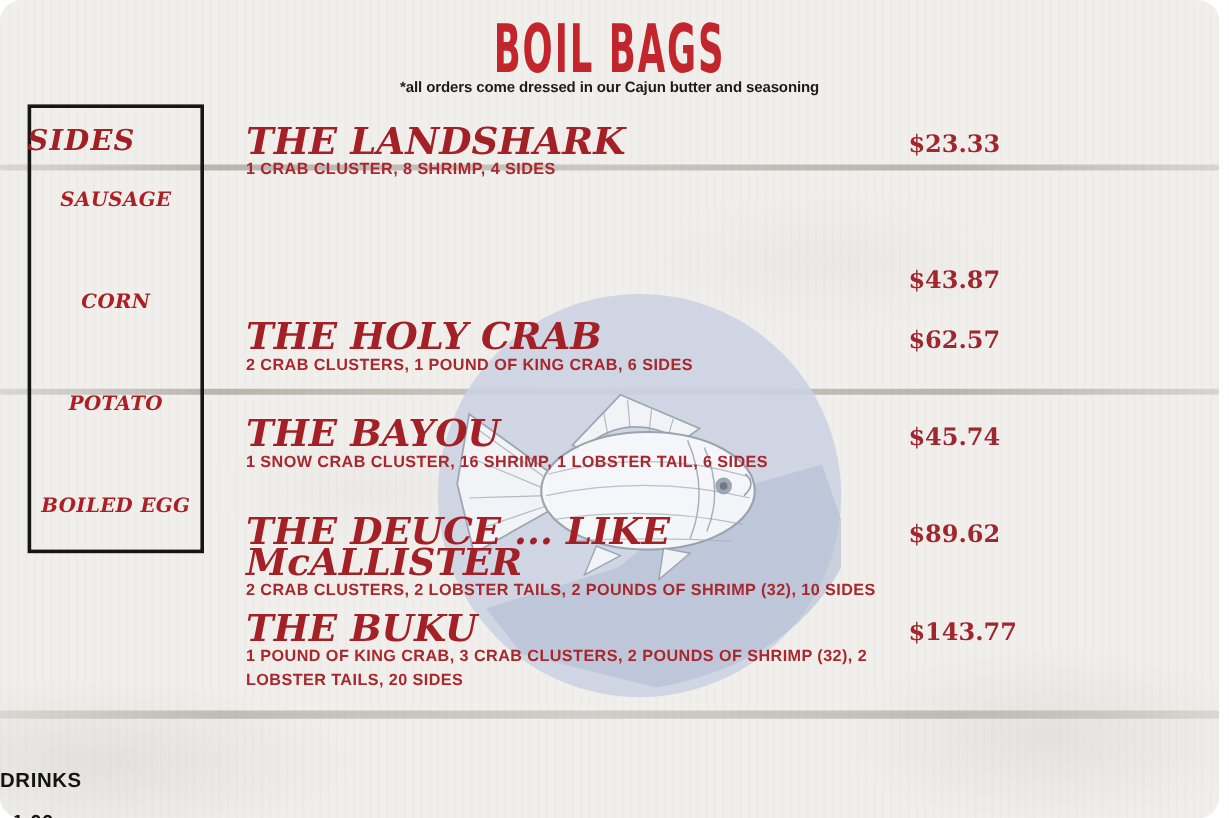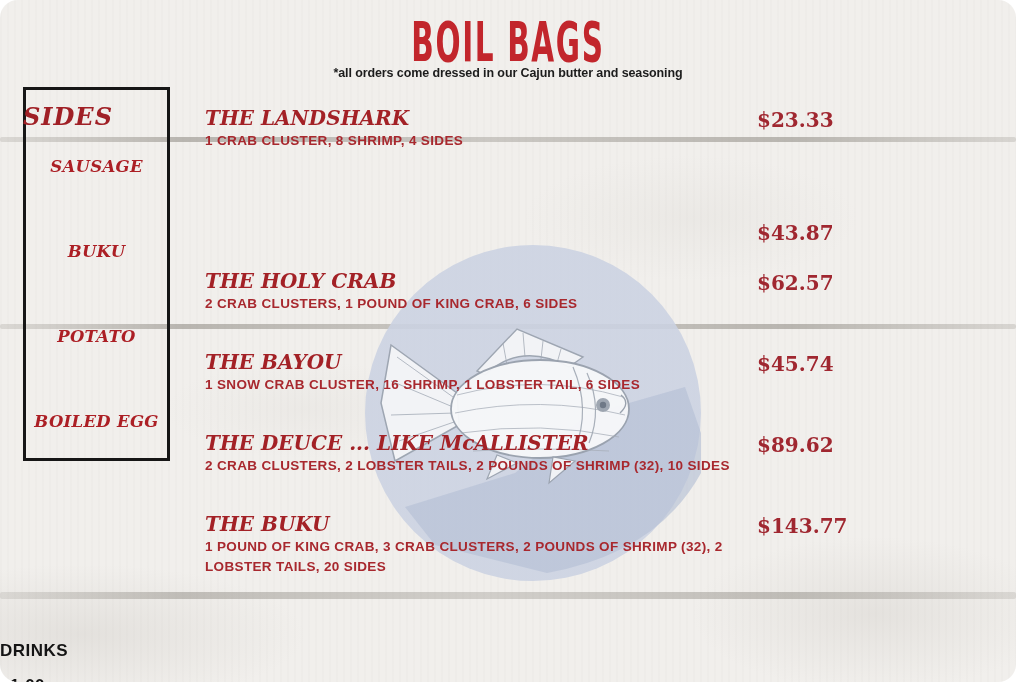--- a/index.html
+++ b/index.html
@@ -72,21 +72,21 @@
   
   .menu-item { position: absolute; left: 205px; width: 540px; z-index: 3; }
   .menu-item-0 { top: 105px; }
   .menu-item-1 { top: 186px; }
   .menu-item-2 { top: 268px; }
   .menu-item-3 { top: 349px; }
   .menu-item-4 { top: 430px; }
   .menu-item-5 { top: 511px; }
   .item-name {
     font-family: "DejaVu Serif", serif; font-style: italic; font-weight: bold;
-    font-size: 20px; line-height: 26px; color: #a32126; letter-spacing: 0;
+    font-size: 31px; line-height: 26px; color: #a32126; letter-spacing: 0;
   }
   .item-desc {
     margin-top: 0; font-weight: bold; font-size: 13.5px; line-height: 20px;
     letter-spacing: .35px; color: #a8282e; max-width: 525px;
   }
   .item-price {
     position: absolute; left: 757px; z-index: 3;
     font-family: "DejaVu Serif", serif; font-weight: bold;
     font-size: 20px; line-height: 26px; color: #a02730;
   }
@@ -137,21 +137,21 @@
       <path d="M 188 212 L 184 238 L 210 216 Z" fill="#f6f7f9" stroke="#99a1ad" stroke-width="1.2" opacity="0.9"></path>
     </svg>
   </div>
 
   <div class="poster-title">BOIL BAGS</div>
   <div class="poster-subtitle">*all orders come dressed in our Cajun butter and seasoning</div>
 
   <div class="sides-box"></div>
   <div class="sides-heading">SIDES</div>
   <div class="side-item side-item-0">SAUSAGE</div>
-  <div class="side-item side-item-1">BUKU</div>
+  <div class="side-item side-item-1">CORN</div>
   <div class="side-item side-item-2">POTATO</div>
   <div class="side-item side-item-3">BOILED EGG</div>
 
   <div class="menu-item menu-item-0">
     <div class="item-name">THE LANDSHARK</div>
     <div class="item-desc">1 CRAB CLUSTER, 8 SHRIMP, 4 SIDES</div>
   </div>
   <div class="item-price price-0">$23.33</div>
 
   <div class="item-price price-1">$43.87</div>

